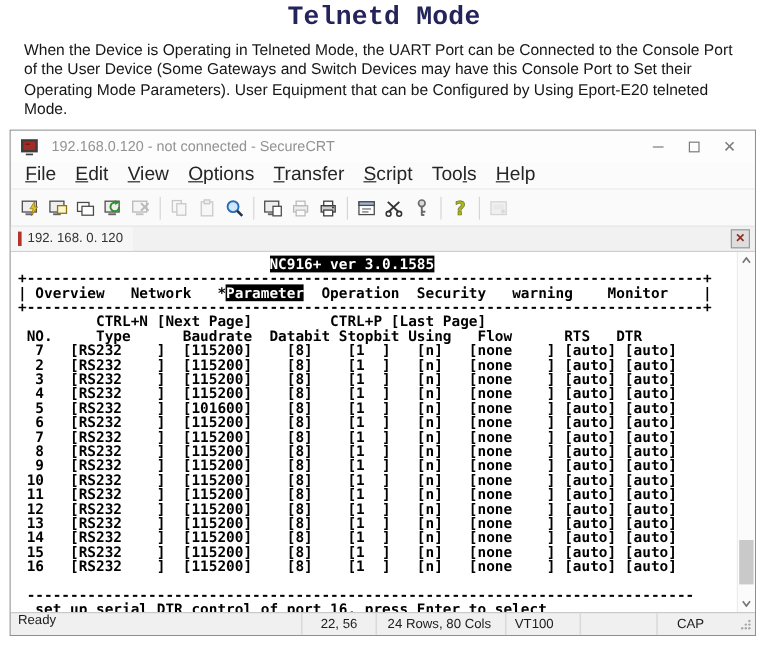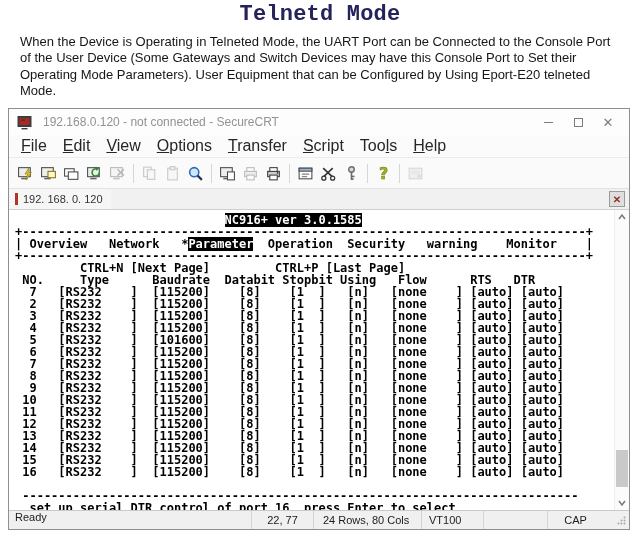--- a/index.html
+++ b/index.html
@@ -295,21 +295,21 @@
       <span class="scroll-arrow" style="bottom:1px;">
         <svg width="8" height="6" viewBox="0 0 8 6">
             <polyline points="1,1 4,5 7,1" fill="none" stroke="#777" stroke-width="1.4"></polyline>
           </svg>
       </span>
     </div>
   </div>
 
   <div class="status-bar">
     <span class="sb-ready">Ready</span>
-    <span class="sb-cell sb-cursor">22, 77</span>
+    <span class="sb-cell sb-cursor">22, 56</span>
     <span class="sb-cell sb-size">24 Rows, 80 Cols</span>
     <span class="sb-cell sb-emulation">VT100</span>
     <span class="sb-cell sb-blank"></span>
     <span class="sb-cell sb-caps">CAP</span>
     <span class="sb-cell sb-grip">
       <svg width="9" height="9" viewBox="0 0 9 9">
         <circle cx="7.5" cy="1.5" r="1" fill="#a8a8a8"></circle>
           <circle cx="7.5" cy="4.5" r="1" fill="#a8a8a8"></circle>
         <circle cx="7.5" cy="7.5" r="1" fill="#a8a8a8"></circle>
           <circle cx="4.5" cy="7.5" r="1" fill="#a8a8a8"></circle>

